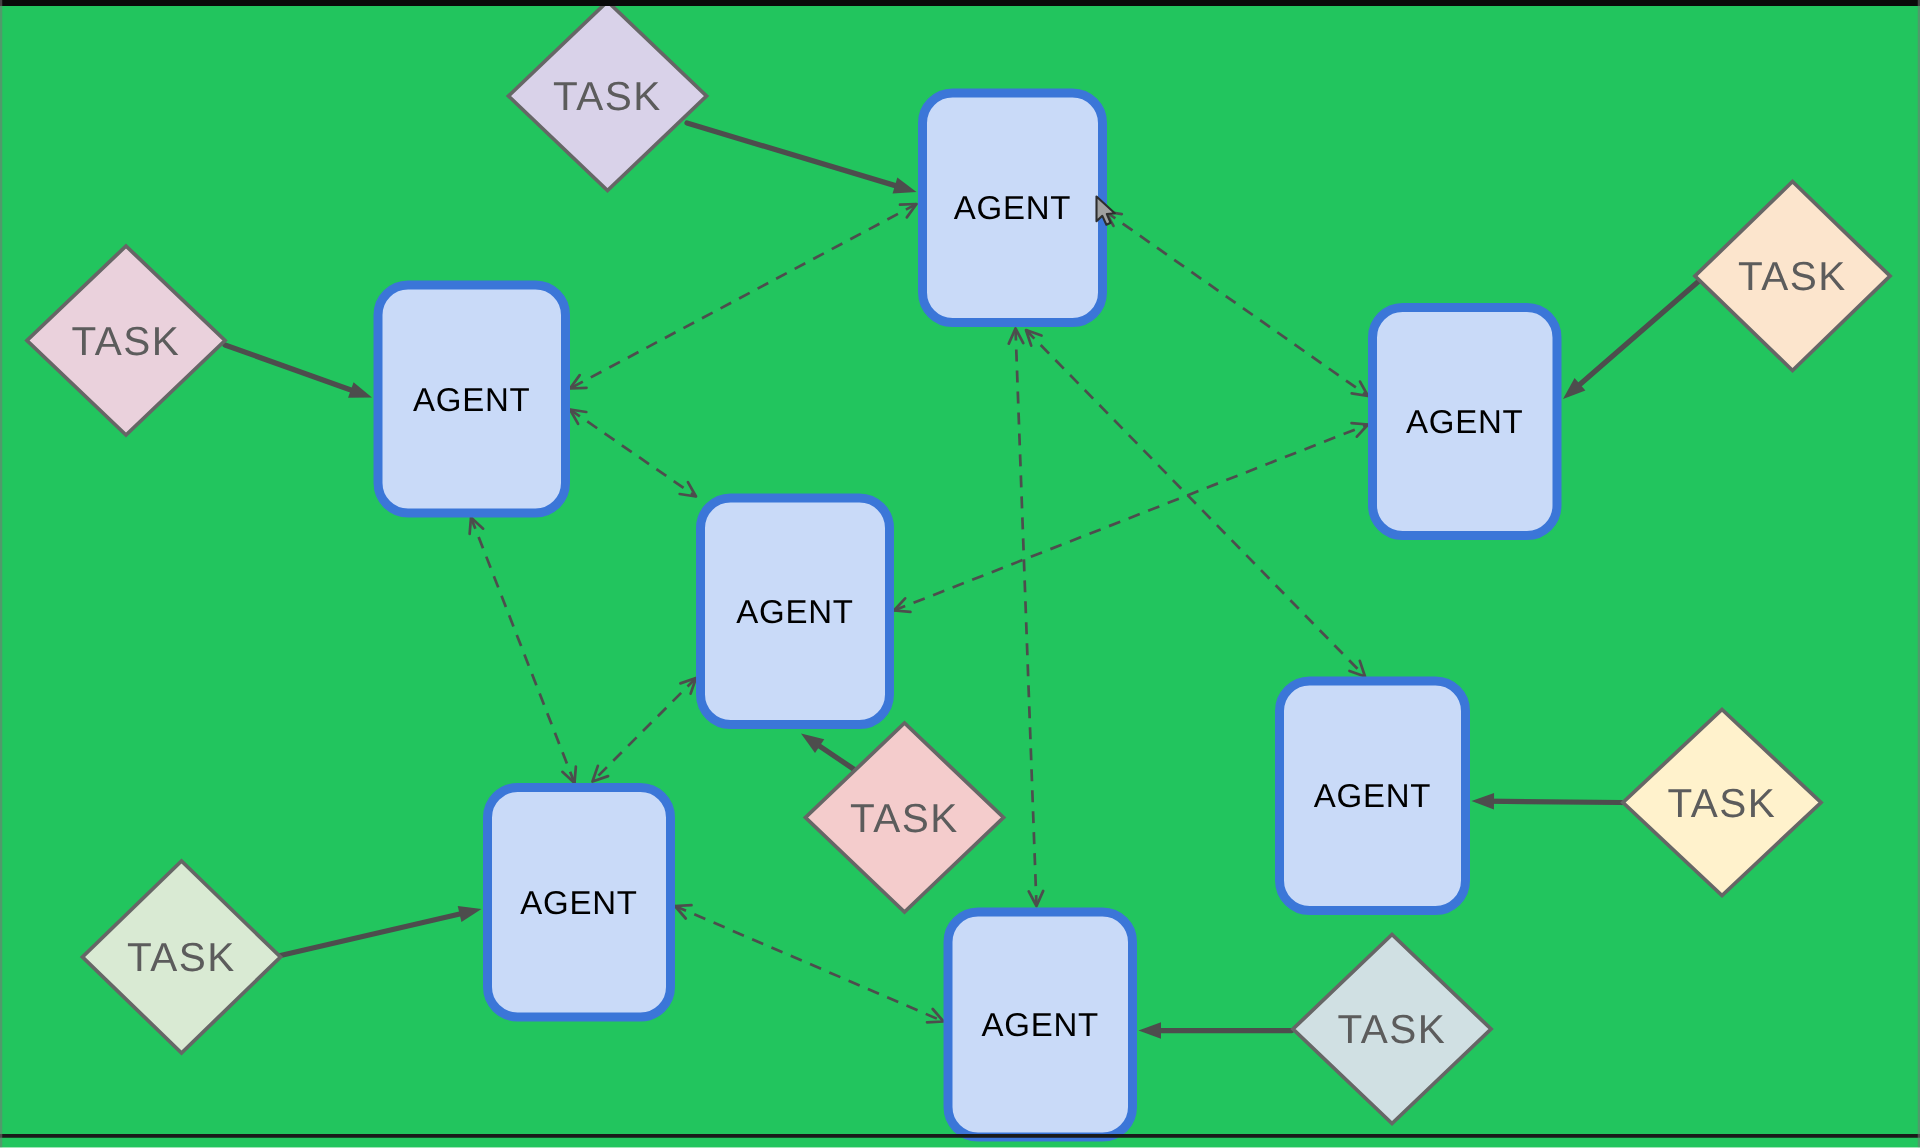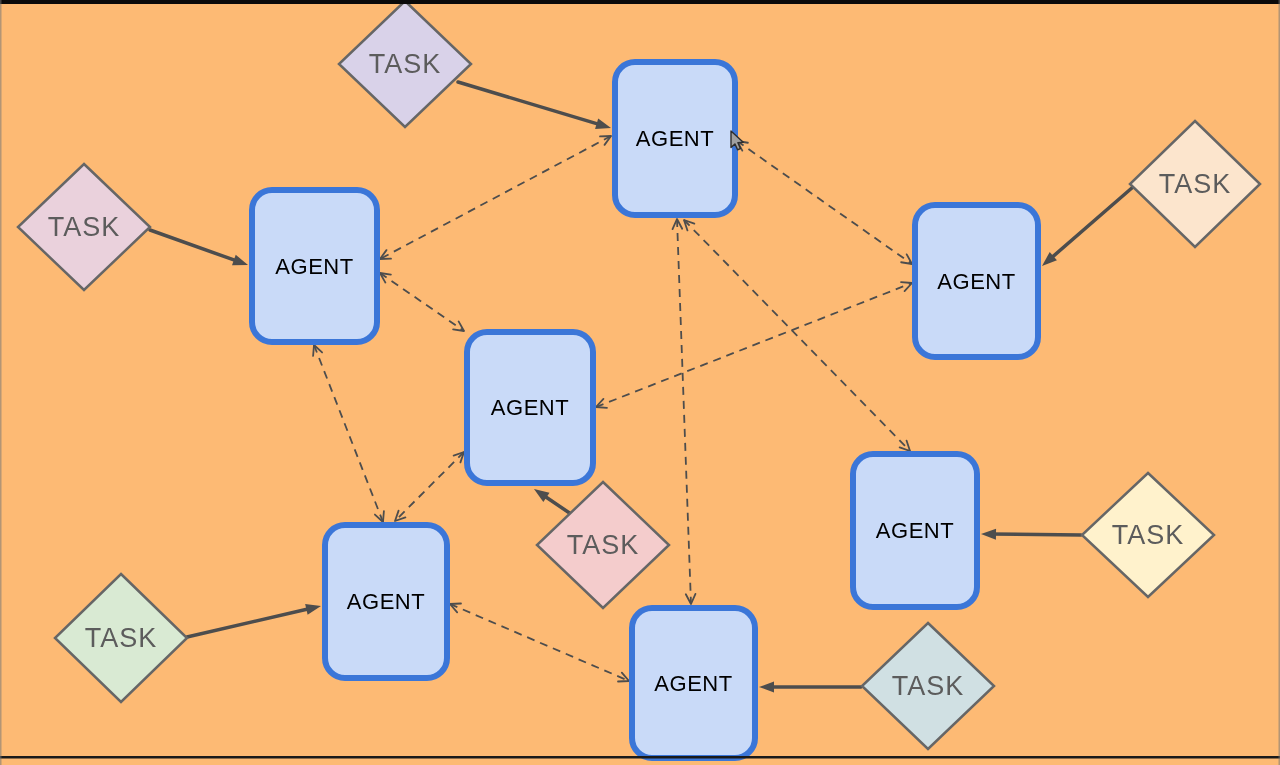--- a/index.html
+++ b/index.html
@@ -1,16 +1,16 @@
 <!DOCTYPE html>
 <html><head>
 <meta charset="utf-8">
 <style>
   html,body{margin:0;padding:0;background:#ffffff;}
-  .stage{position:relative;width:1280px;height:765px;background:#fdba74;overflow:hidden;
+  .stage{position:relative;width:1280px;height:765px;background:#22c55e;overflow:hidden;
          font-family:"Liberation Sans", sans-serif;}
   svg text{font-family:"Liberation Sans", sans-serif;}
   .agent-label{letter-spacing:0.5px;}
   .task-label{letter-spacing:1px;}
 </style>
 </head>
 <body>
 
 <div class="stage">
   <svg id="diagram" width="1280" height="765" viewBox="0 0 1280 765">

